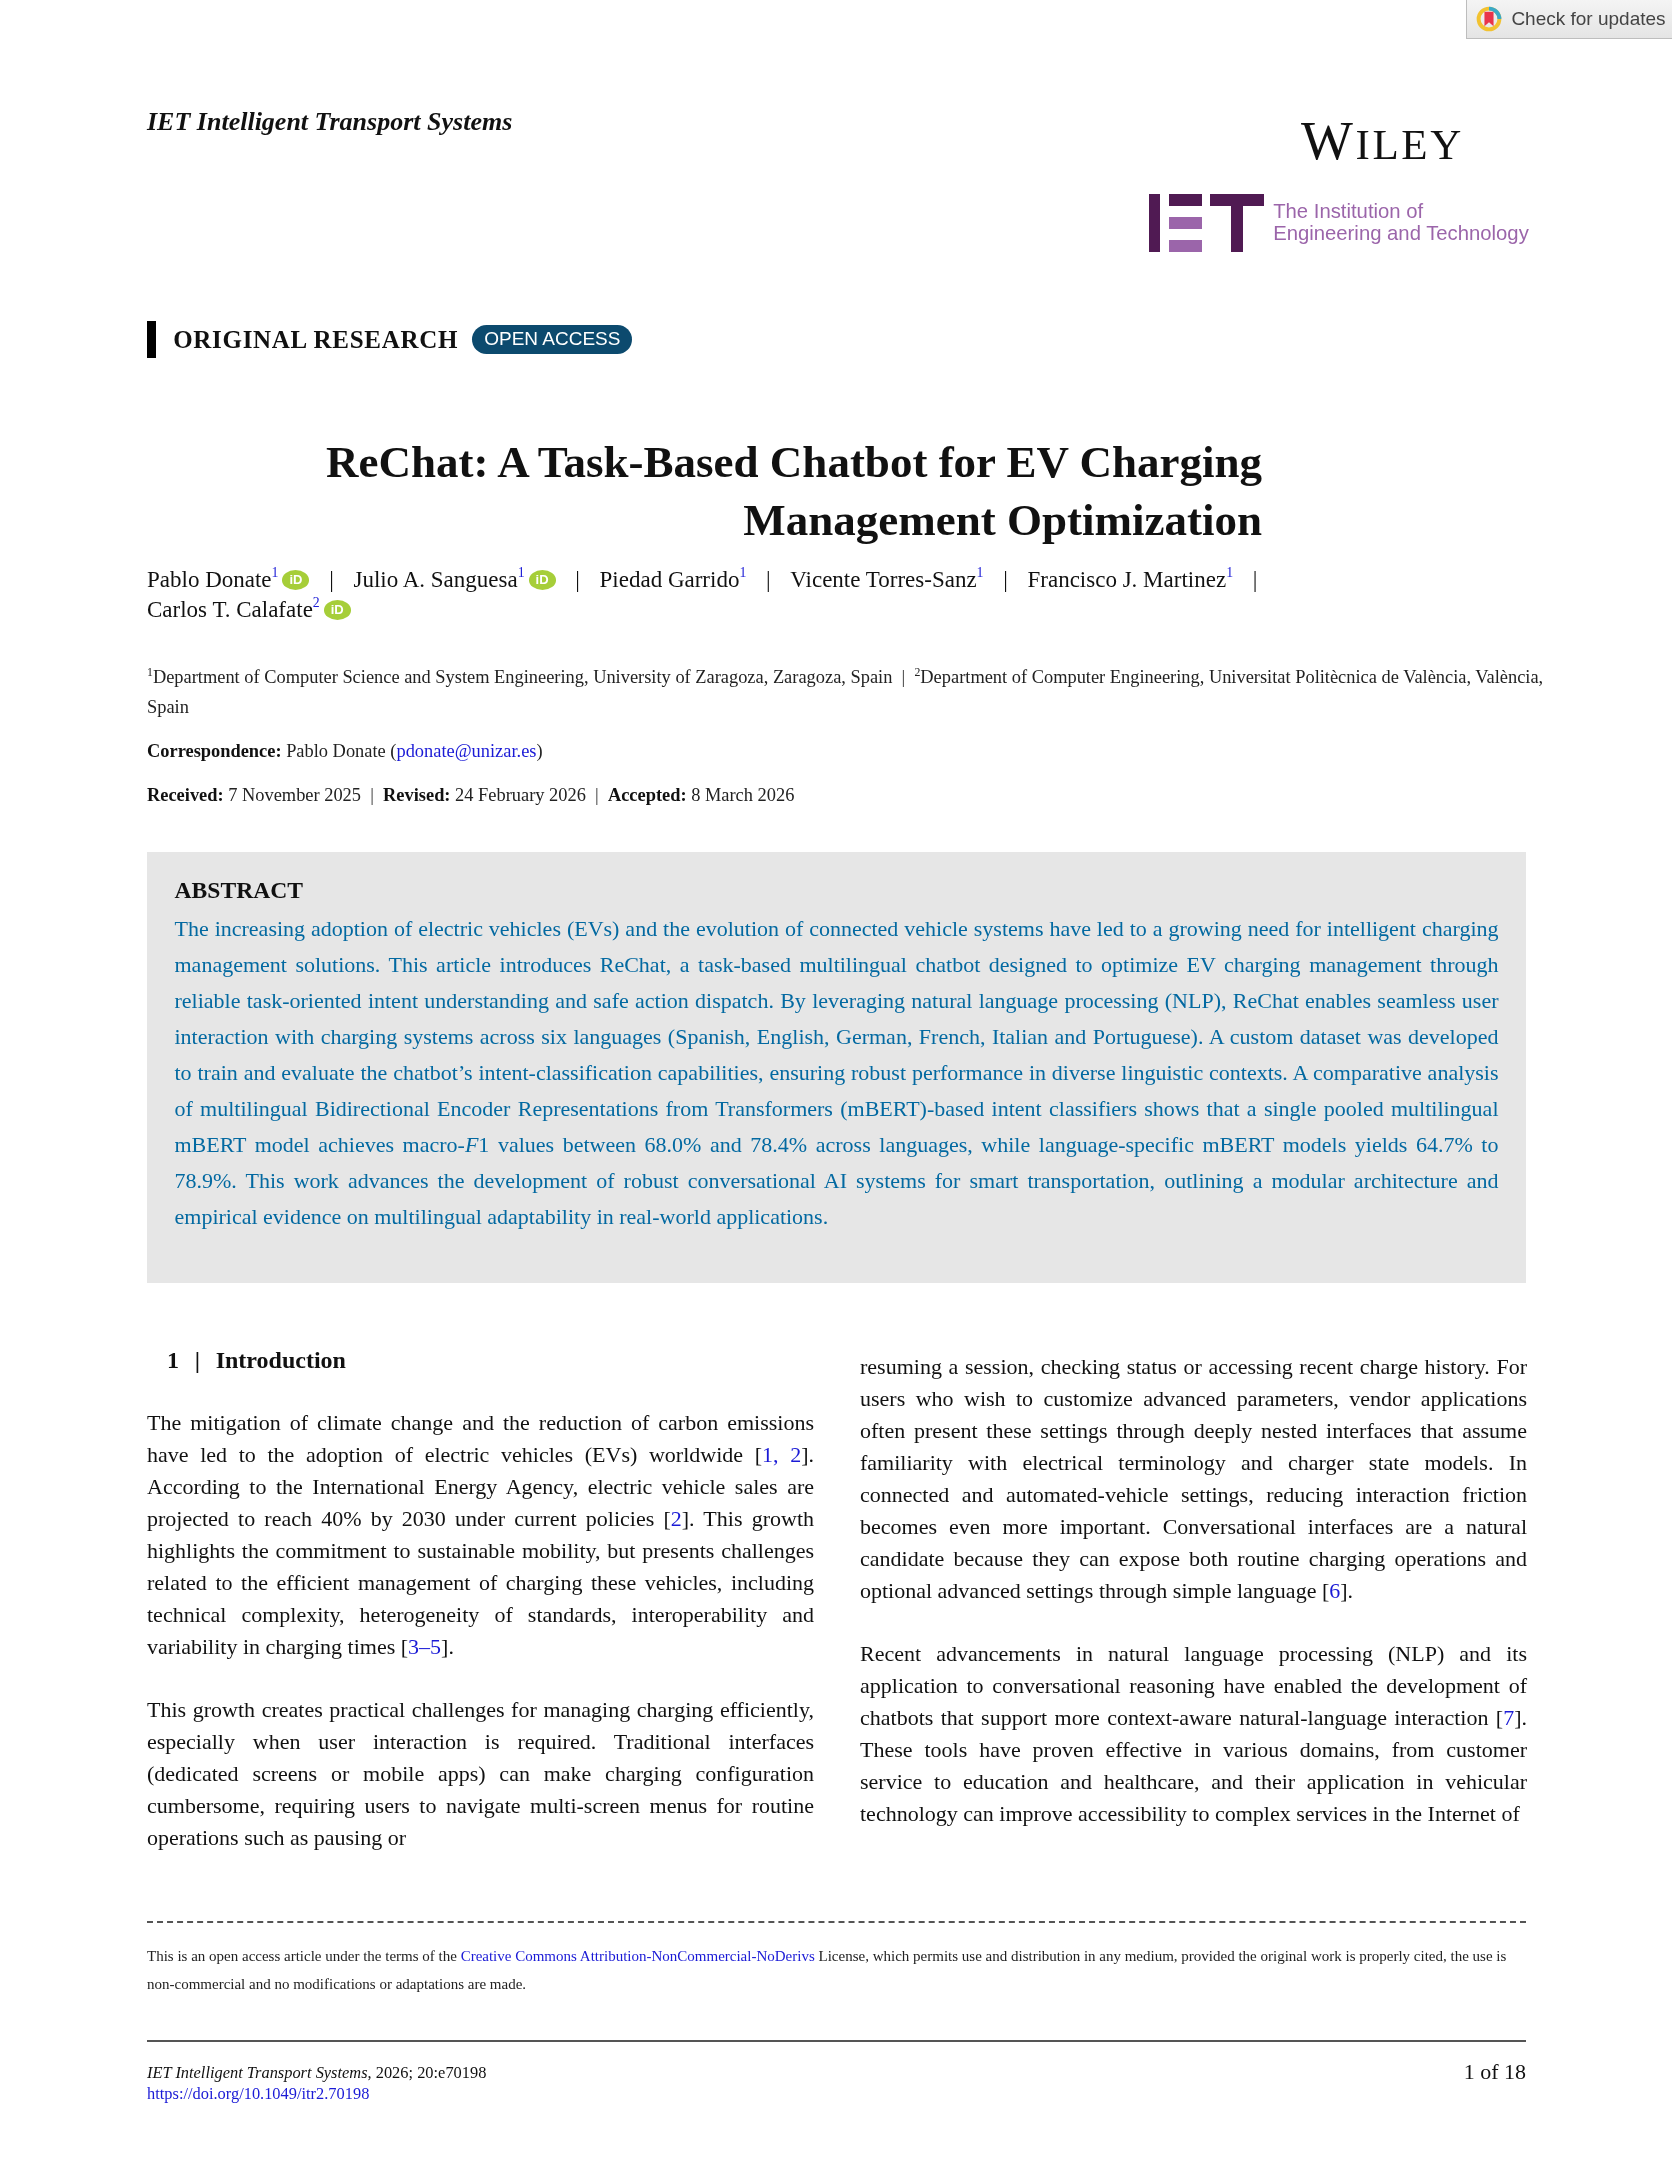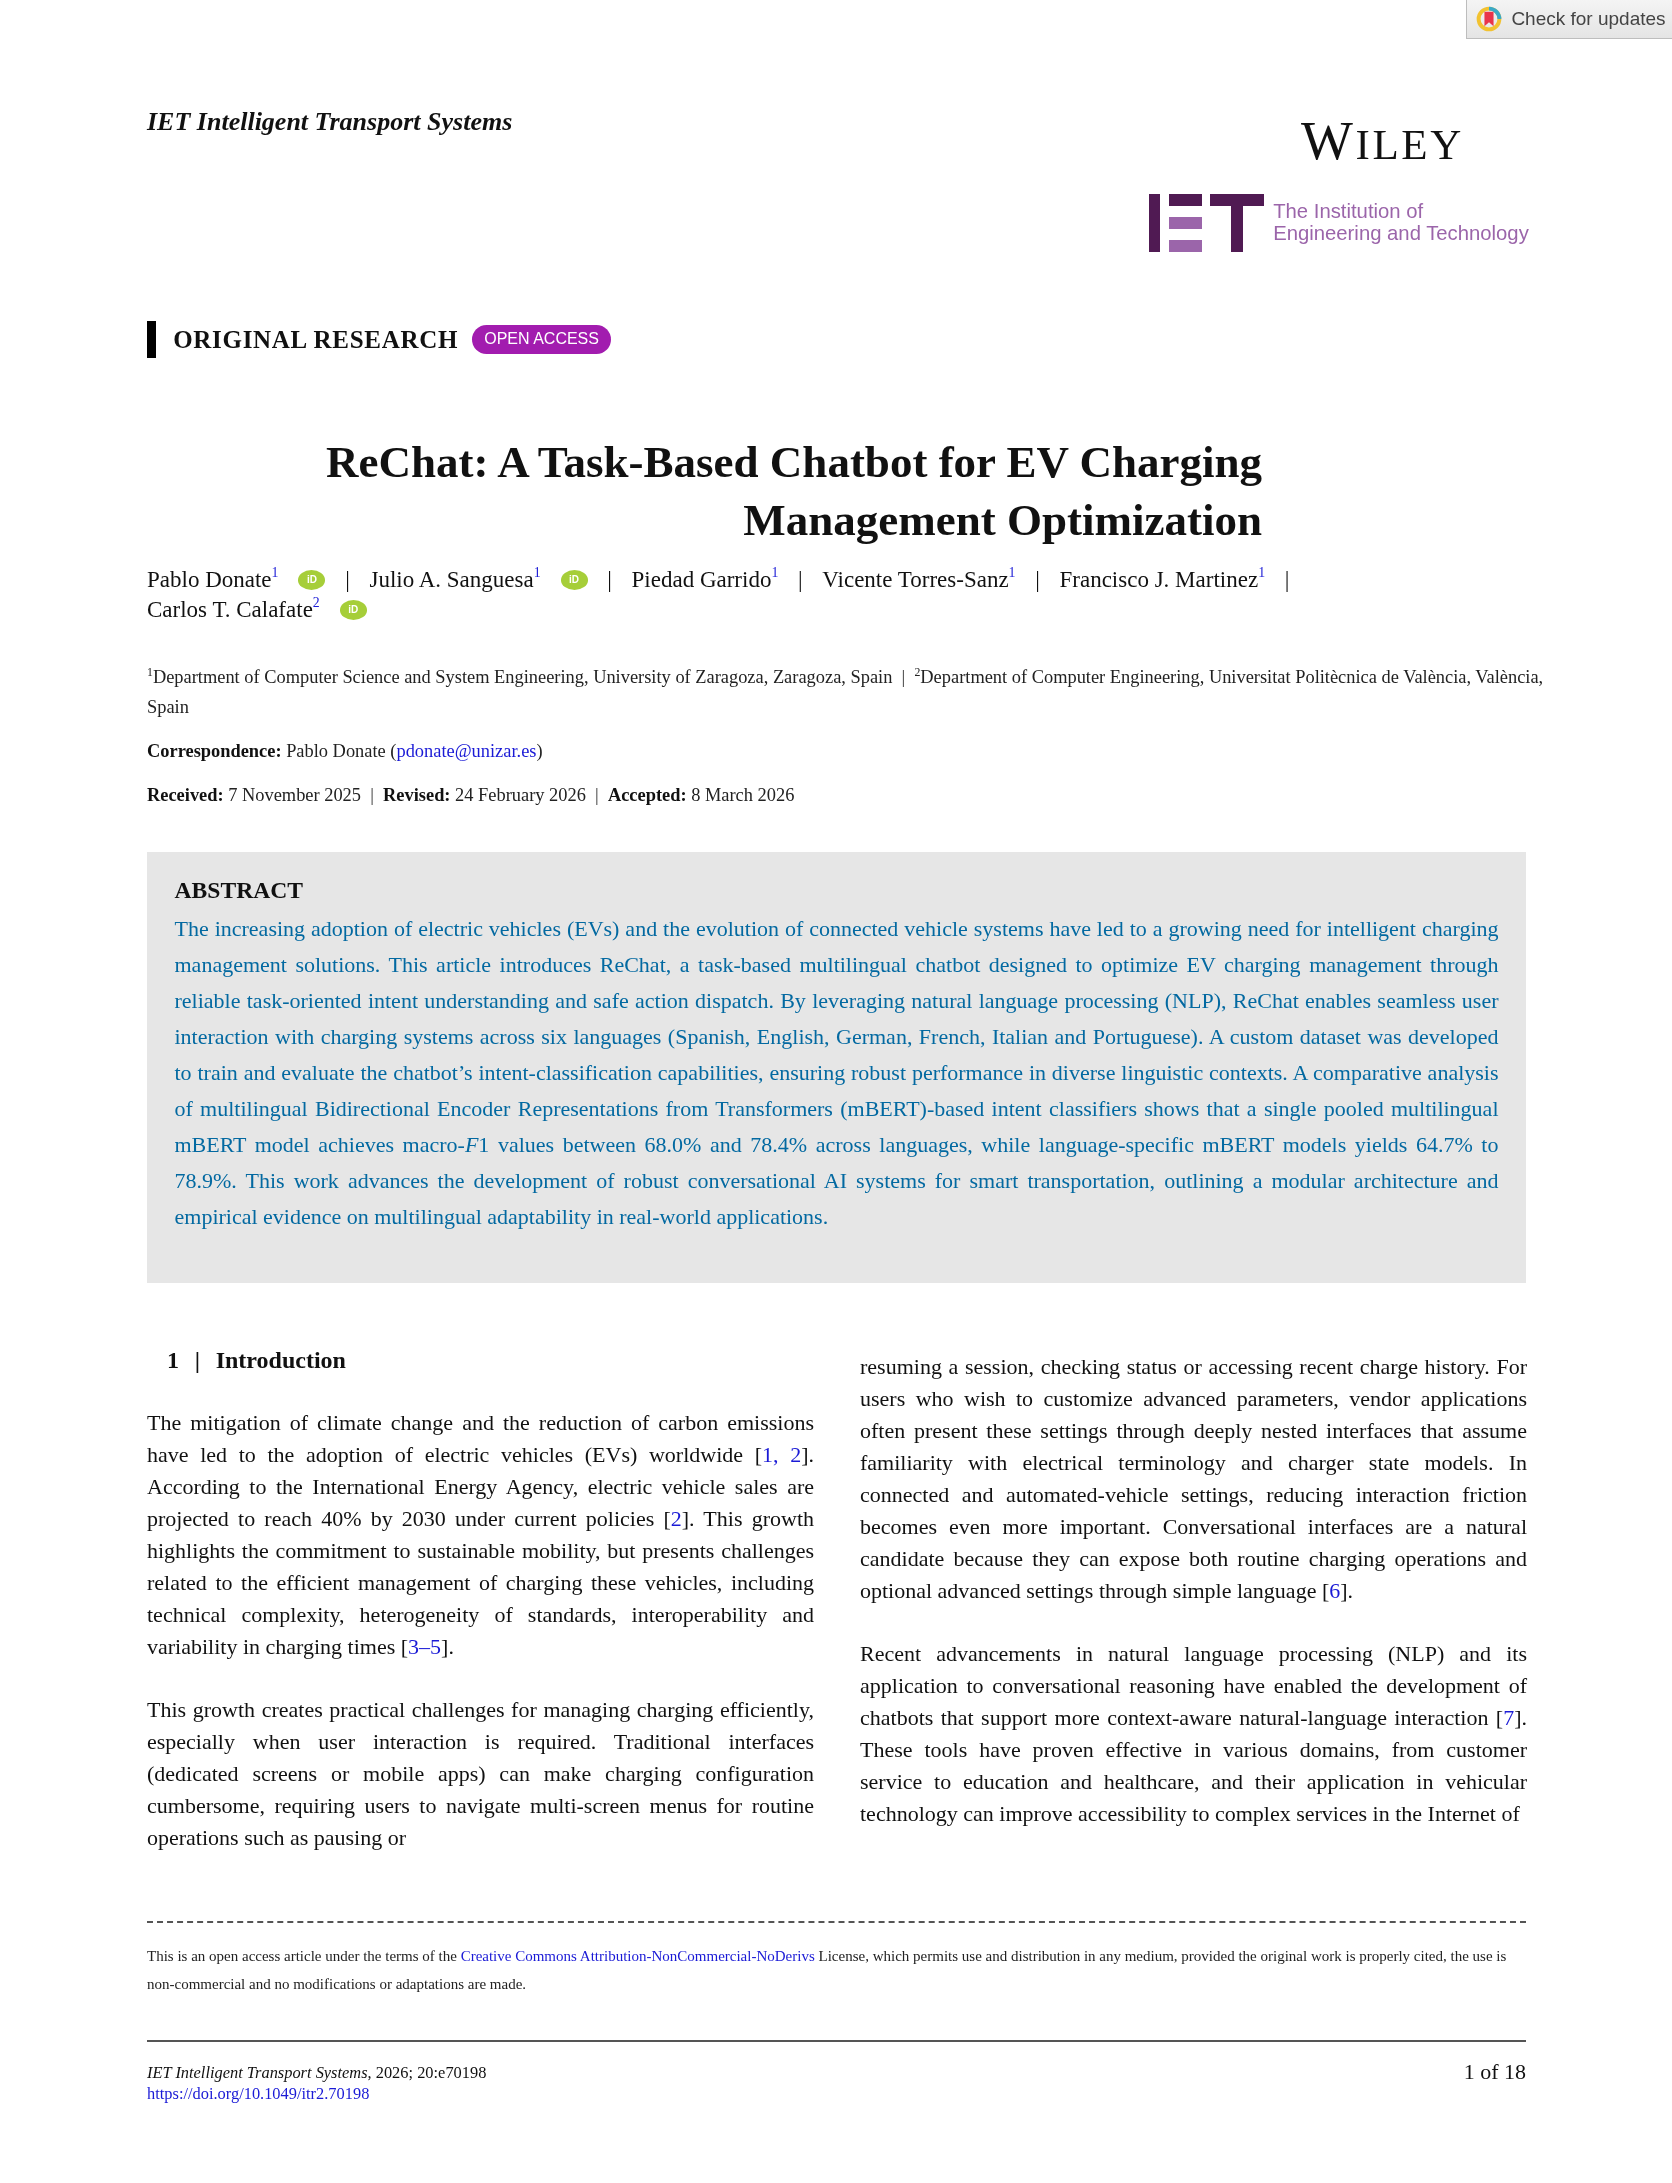--- a/index.html
+++ b/index.html
@@ -21,32 +21,32 @@
   .wiley .small { font-size: 43px; }
   .iet-logo { position: absolute; left: 1149px; top: 194px; display: flex; align-items: center; gap: 9.2px; }
   .iet-mark { width: 115px; height: 59px; position: relative; }
   .iet-mark div { position: absolute; }
   .iet-text { font-family: "Liberation Sans", "DejaVu Sans", sans-serif; color: #9b65aa; font-size: 20.3px; line-height: 21.6px; padding-bottom: 1.3px; }
 
   
   .article-type { position: absolute; left: 147px; top: 321px; display: flex; align-items: center; }
   .type-bar { width: 9.2px; height: 37px; background: #000; margin-right: 17px; }
   .type-label { font-size: 25px; font-weight: bold; letter-spacing: 0.7px; margin-right: 14.4px; }
-  .oa-badge { background: #a21caf; color: #fff; font-family: "Liberation Sans", "DejaVu Sans", sans-serif; font-size: 16px;
+  .oa-badge { background: #0c4a6e; color: #fff; font-family: "Liberation Sans", "DejaVu Sans", sans-serif; font-size: 19px;
               padding: 5.2px 11.8px; border-radius: 15.7px; line-height: 18.4px; }
 
   
   .paper-title { position: absolute; left: 147px; top: 433px; width: 1115px; font-size: 45px; font-weight: bold; line-height: 58px; text-align: right; }
 
   
   .authors { position: absolute; left: 147px; top: 565px; width: 1410px; font-size: 23px; line-height: 30px; }
   .author { display: inline-flex; align-items: center; }
   .author sup { color: #1a1ad6; font-size: 13.8px; position: relative; top: -6.6px; }
   .orcid { display: inline-block; width: 27px; height: 19.7px; border-radius: 50%; background: #a6ce39; color: #fff;
-           font-family: "Liberation Sans", sans-serif; font-size: 10px; font-weight: bold; text-align: center; line-height: 19.7px; margin-left: 20px; }
+           font-family: "Liberation Sans", sans-serif; font-size: 13px; font-weight: bold; text-align: center; line-height: 19.7px; margin-left: 4px; }
   .sep { display: inline-block; margin: 0 19.7px; color: #111; }
 
   
   .affil { position: absolute; left: 147px; top: 657px; width: 1397px; font-size: 18.4px; line-height: 30px; color: #222; }
   .affil sup { font-size: 11.8px; }
   .corresp { position: absolute; left: 147px; top: 741px; font-size: 18.4px; color: #222; }
   .dates { position: absolute; left: 147px; top: 785px; font-size: 18.4px; color: #222; }
   .b { font-weight: bold; color: #111; }
   .pipe { margin: 0 9.2px; color: #333; }
 

